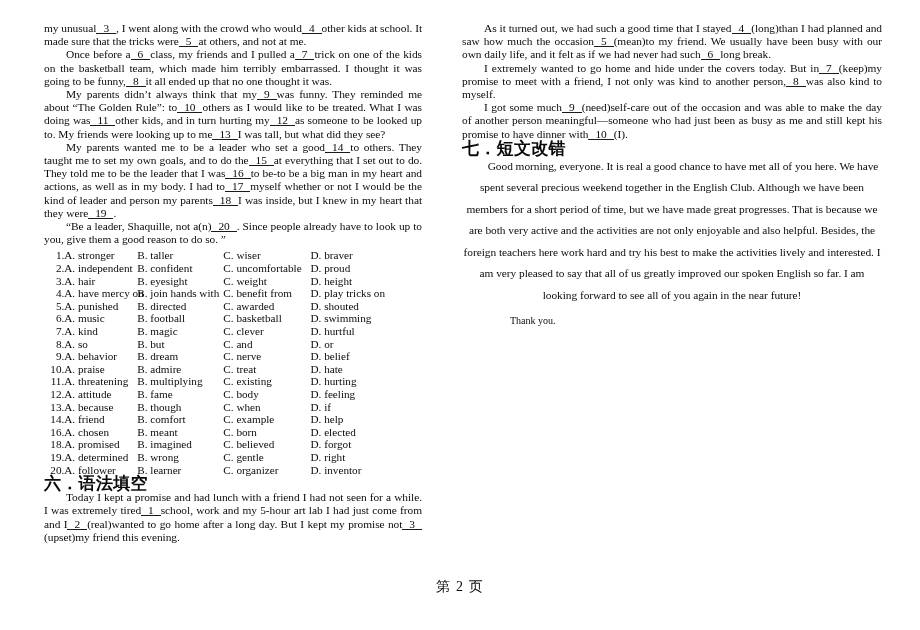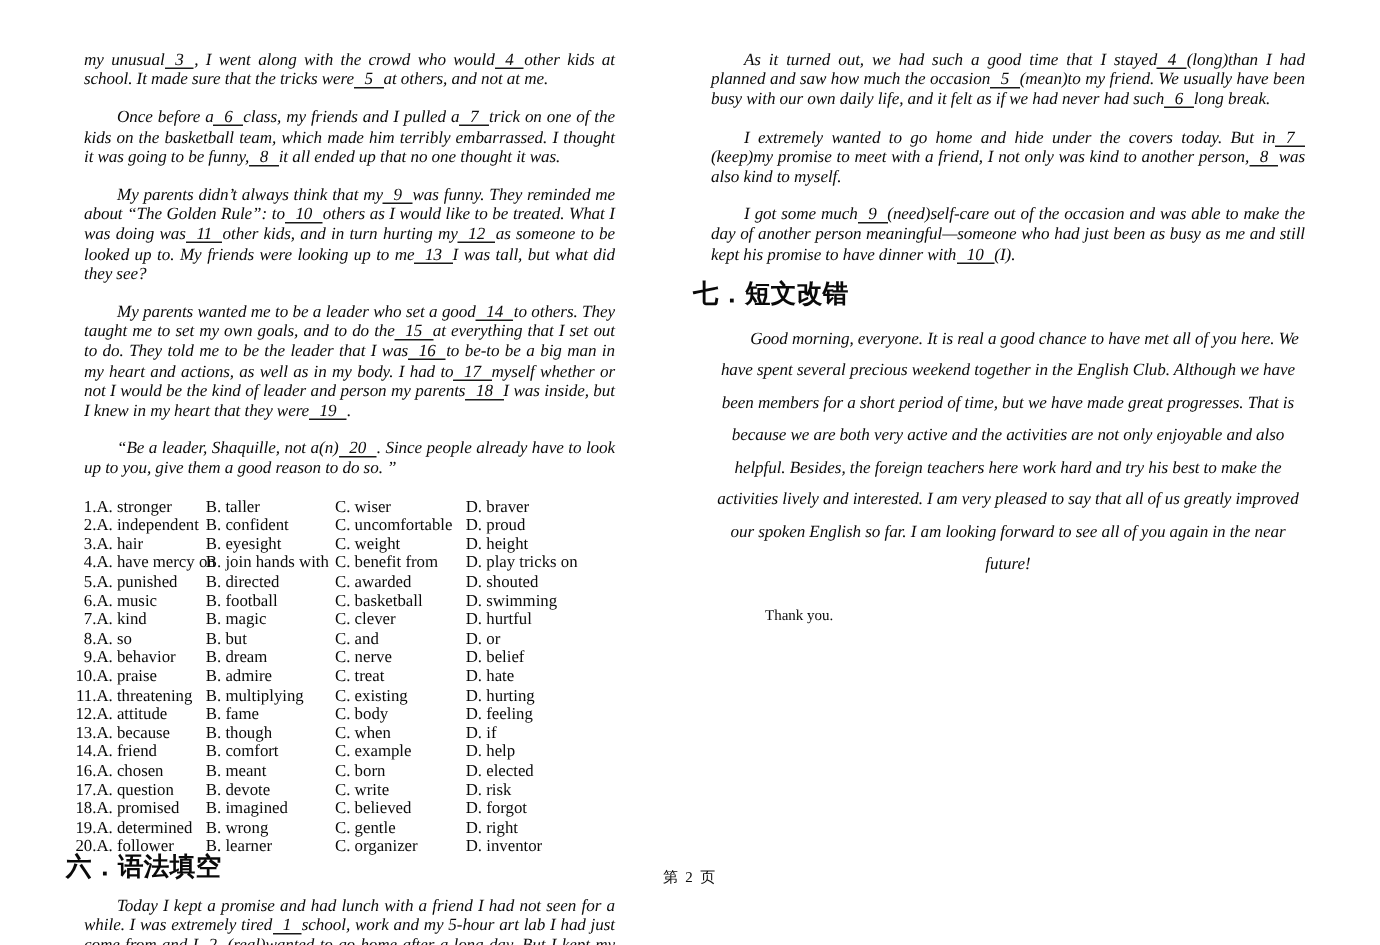--- a/index.html
+++ b/index.html
@@ -22,27 +22,26 @@
     height: 630px;
   }
   .col {
     position: absolute;
     top: 22px;
   }
   .col-left  { left: 44px;  width: 378px; }
   .col-right { left: 462px; width: 420px; }
 
   p.para {
-    margin: 12px;
+    margin: 0;
     font-size: 11.4px;
     line-height: 13.2px;
     text-align: justify;
     text-indent: 22px;
     letter-spacing: -0.05px;
-    font-style: italic;
   }
   p.para.noindent { text-indent: 0; }
 
   .blank {
     border-bottom: 1px solid #1a1a1a;
     padding: 0 7px 0 7px;
     display: inline-block;
     line-height: 10px;
     text-indent: 0;
   }
@@ -90,21 +89,21 @@
     line-height: 21.5px;
     text-indent: 44px;
   }
 
   .footer {
     position: absolute;
     left: 0;
     top: 578px;
     width: 920px;
     text-align: center;
-    font-size: 10px;
+    font-size: 14px;
     font-family: "Liberation Serif", serif;
     letter-spacing: 1.2px;
   }
 </style>
 </head>
 <body>
 
 <div class="page">
 
   <div class="col col-left">
@@ -218,27 +217,20 @@
             <td class="c-d">D. help</td>
           </tr>
           <tr>
             <td class="c-num">16.</td>
             <td class="c-a">A. chosen</td>
             <td class="c-b">B. meant</td>
             <td class="c-c">C. born</td>
             <td class="c-d">D. elected</td>
           </tr>
           <tr>
-            <td class="c-num">17.</td>
-            <td class="c-a">A. question</td>
-            <td class="c-b">B. devote</td>
-            <td class="c-c">C. write</td>
-            <td class="c-d">D. risk</td>
-          </tr>
-          <tr>
             <td class="c-num">18.</td>
             <td class="c-a">A. promised</td>
             <td class="c-b">B. imagined</td>
             <td class="c-c">C. believed</td>
             <td class="c-d">D. forgot</td>
           </tr>
           <tr>
             <td class="c-num">19.</td>
             <td class="c-a">A. determined</td>
             <td class="c-b">B. wrong</td>

